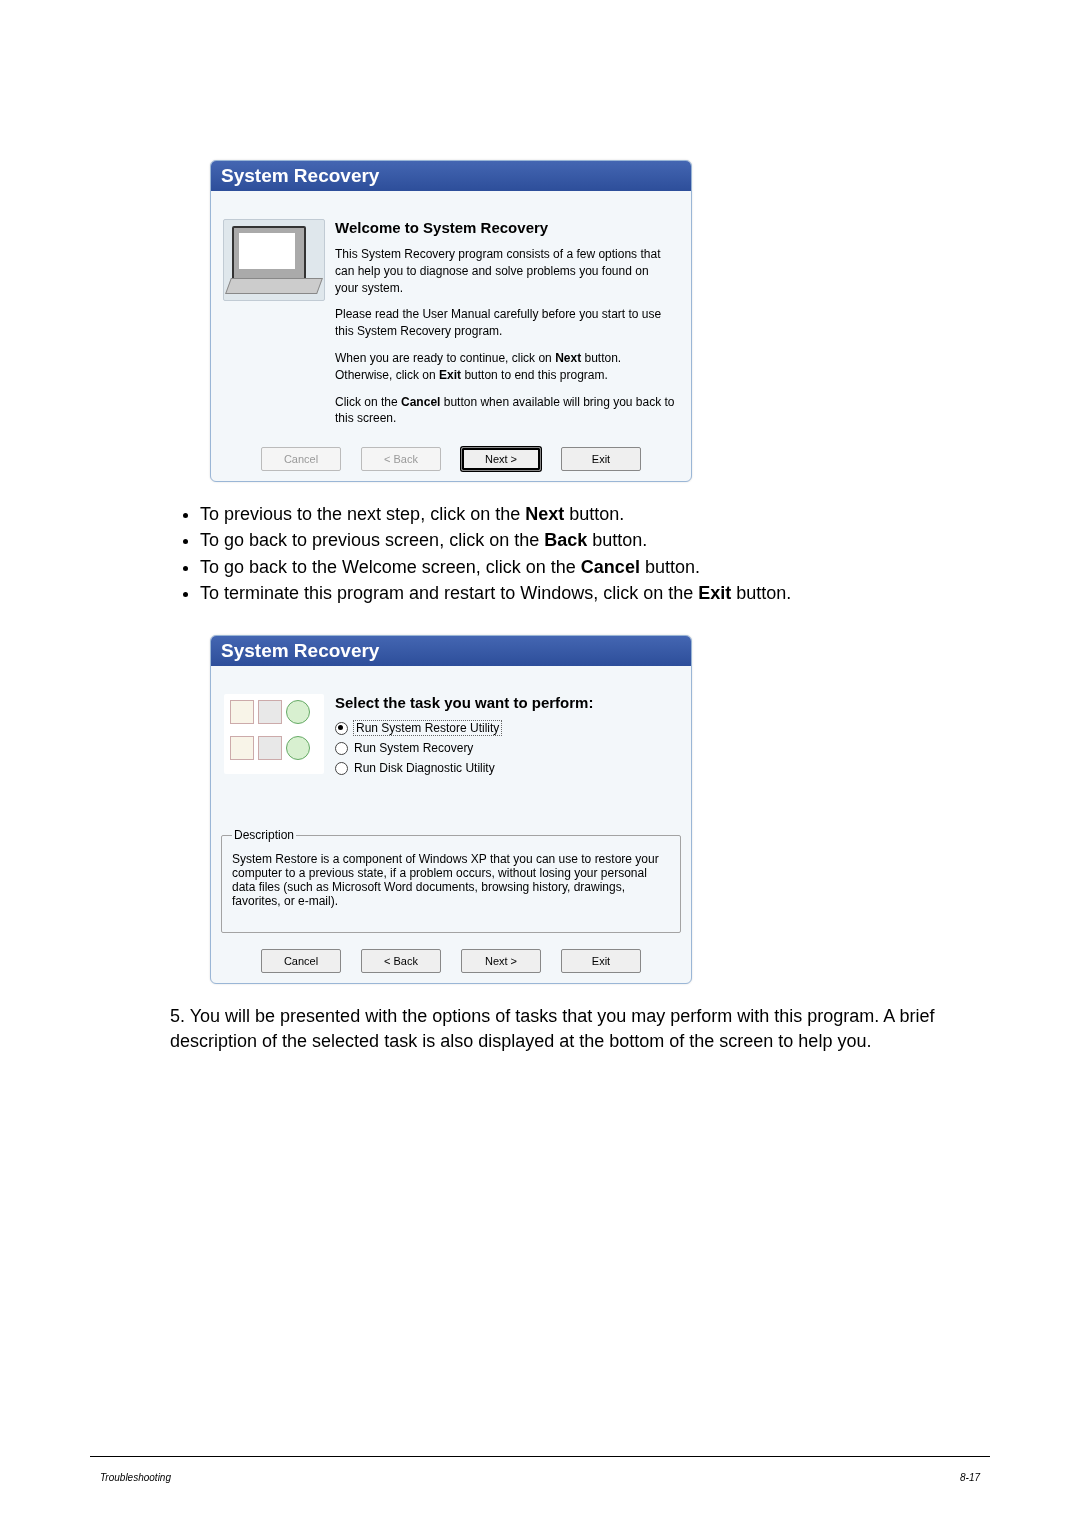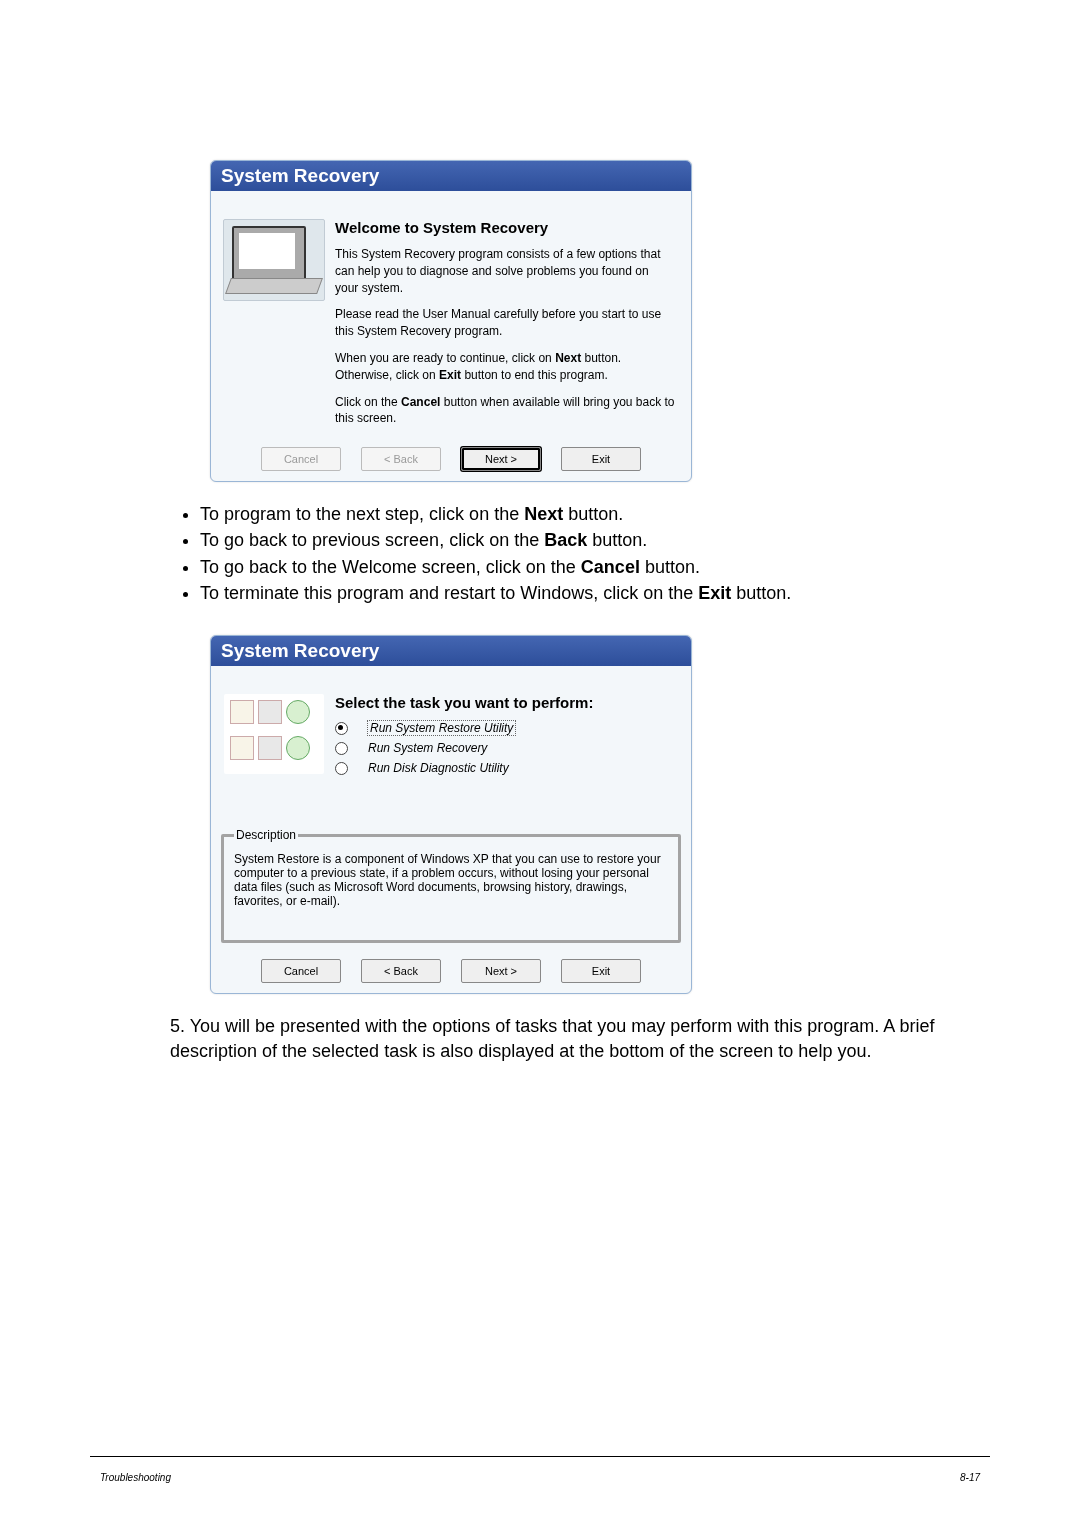--- a/index.html
+++ b/index.html
@@ -131,31 +131,31 @@
   .winbtn.disabled {
     color:#9a9a9a;
     border-color:#bbb;
     background:#f5f5f5;
   }
   .winbtn.primary {
     box-shadow: 0 0 0 1px #000, 0 0 0 2px #000 inset;
     outline: 1px dotted #000;
     outline-offset: -3px;
   }
-  .radio-opt { margin:6px 0; display:flex; align-items:center; gap:20px;font-style:italic;}
+  .radio-opt { margin:6px 0; display:flex; align-items:center; gap:6px;}
   .radio-dot {
     width:11px; height:11px; border:1px solid #444; border-radius:50%;
     display:inline-block; position:relative; background:#fff;
   }
   .radio-dot.selected::after{
     content:""; position:absolute; left:2px; top:2px;
     width:5px; height:5px; border-radius:50%; background:#000;
   }
   .radio-label-box { outline:1px dotted #666; padding:0 2px;}
-  fieldset { border:3px solid #a3a3a3; border-radius:2px; margin:10px; padding:10px 10px 32px 10px;}
+  fieldset { border:1px solid #a3a3a3; border-radius:2px; margin:10px; padding:10px 10px 24px 10px;}
   
   .body-text {
     font-size: 18px;
     line-height: 1.35;
     margin: 12px 0 30px 0;
     max-width: 780px;
     text-align: justify;
   }
   .num-item { display:block; margin-bottom:10px;}
   .bullet {
@@ -209,21 +209,21 @@
       <span class="winbtn disabled">Cancel</span>
       <span class="winbtn disabled">&lt; Back</span>
       <span class="winbtn primary">Next &gt;</span>
       <span class="winbtn">Exit</span>
     </div>
   </div>
 
   <div class="body-text">
     <ul class="bullet">
       <li>
-        <span>To program to the next step, click on the </span><strong class="kw">Next</strong><span> button.</span>
+        <span>To previous to the next step, click on the </span><strong class="kw">Next</strong><span> button.</span>
       </li>
       <li>
         <span>To go back to previous screen, click on the </span><strong class="kw">Back</strong><span> button.</span>
       </li>
       <li>
         <span>To go back to the Welcome screen, click on the </span><strong class="kw">Cancel</strong><span> button.</span>
       </li>
       <li>
         <span>To terminate this program and restart to Windows, click on the </span><strong class="kw">Exit</strong><span> button.</span>
       </li>

